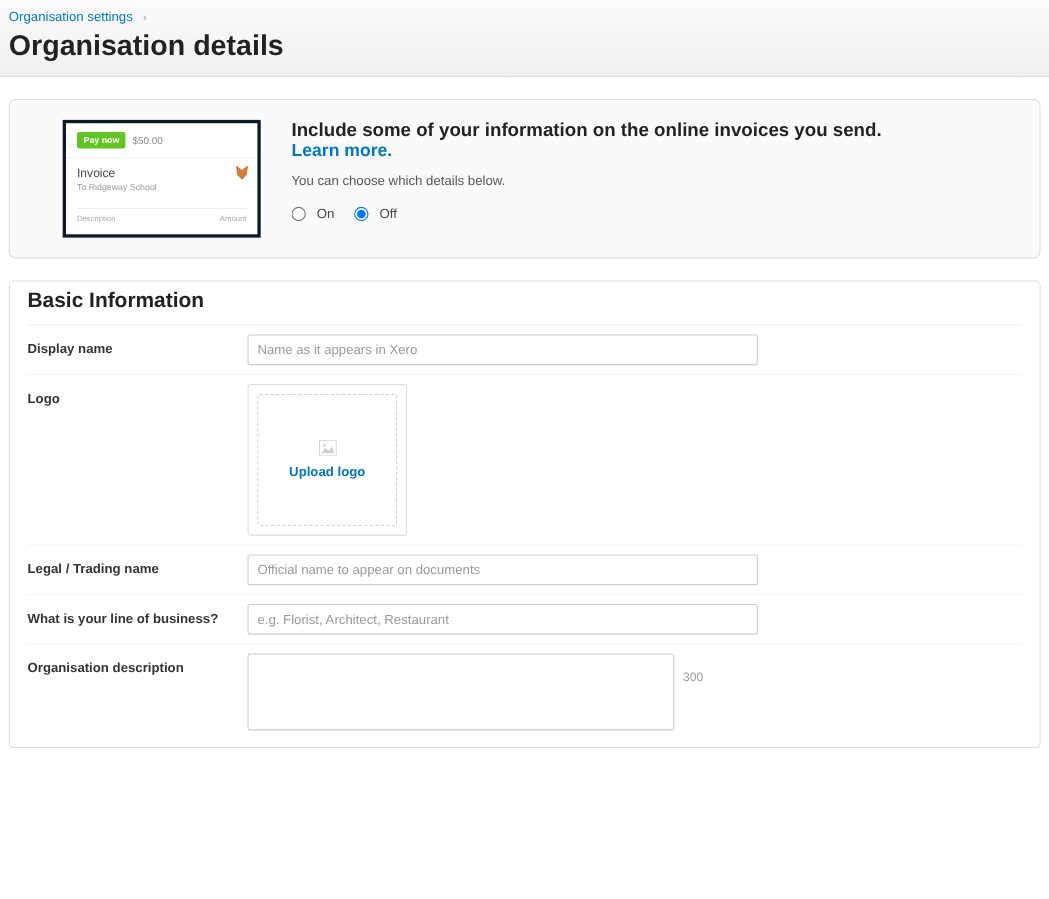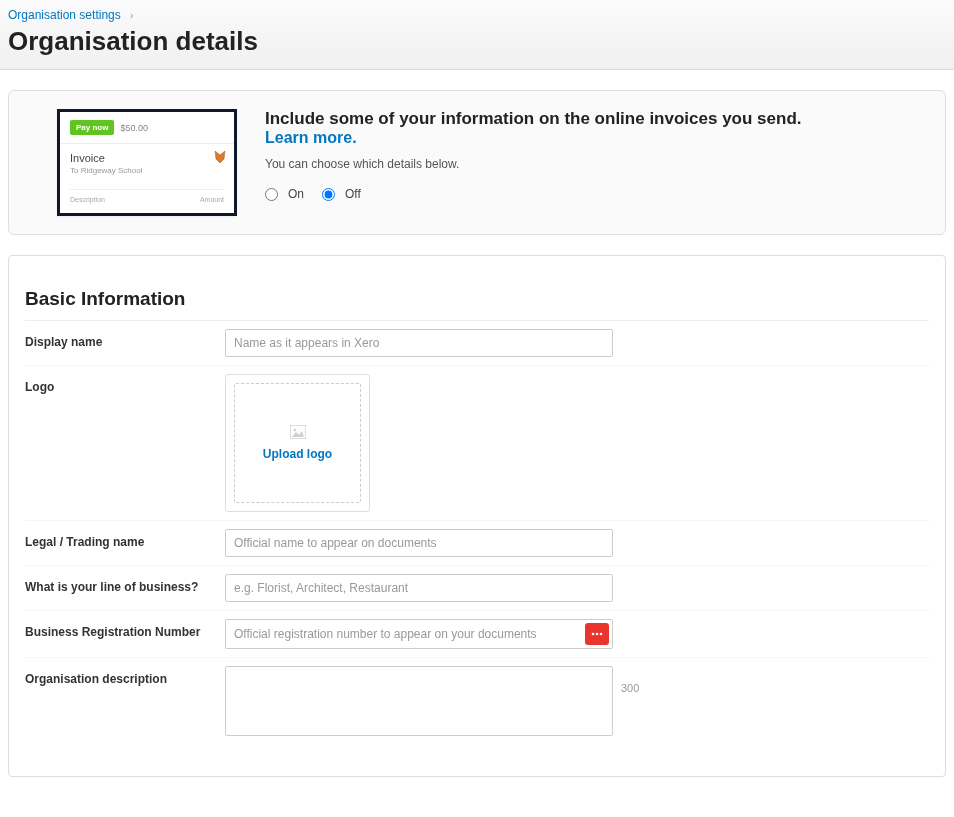--- a/index.html
+++ b/index.html
@@ -129,21 +129,21 @@
   font-size: 12px;
   color: #444;
 }
 .radio-row input { margin-right: 2px; }
 .radio-row label { margin-right: 10px; }
 .section-card {
   margin: 20px 8px 0 8px;
   border: 1px solid #ddd;
   border-radius: 4px;
   background: #fff;
-  padding: 32px 16px;
+  padding: 7px 16px;
 }
 .section-title {
   font-size: 19px;
   font-weight: bold;
   color: #222;
   padding-bottom: 10px;
   border-bottom: 1px solid #eee;
 }
 .form-row {
   display: flex;
@@ -159,21 +159,21 @@
   color: #333;
   padding-top: 6px;
 }
 .form-control-wrap {
   flex: 1;
   display: flex;
   align-items: flex-start;
   gap: 8px;
 }
 .text-input {
-  width: 388px;
+  width: 464px;
   height: 28px;
   border: 1px solid #ccc;
   border-radius: 2px;
   padding: 4px 8px;
   font-size: 12px;
   color: #333;
 }
 .text-input::placeholder { color: #999; }
 .textarea-input {
   width: 388px;
@@ -346,35 +346,20 @@
   </div>
 
   <div class="form-row">
     <div class="form-label">What is your line of business?</div>
     <div class="form-control-wrap">
       <input class="text-input" type="text" placeholder="e.g. Florist, Architect, Restaurant" style="">
     </div>
   </div>
 
 
-  <div class="form-row">
-    <div class="form-label">Business Registration Number</div>
-    <div class="form-control-wrap">
-      <div class="input-addon-wrap">
-        <input class="text-input" type="text" placeholder="Official registration number to appear on your documents" style="">
-        <div class="addon-btn">
-          <svg viewBox="0 0 14 14">
-            <circle cx="3" cy="7" r="1.3" fill="#fff"></circle>
-            <circle cx="7" cy="7" r="1.3" fill="#fff"></circle>
-            <circle cx="11" cy="7" r="1.3" fill="#fff"></circle>
-          </svg>
-        </div>
-      </div>
-    </div>
-  </div>
 
   <div class="form-row no-border">
     <div class="form-label">Organisation description</div>
     <div class="form-control-wrap">
       <textarea class="textarea-input" style=""></textarea>
       <span class="char-count">300</span>
     </div>
   </div>
 </div>
 

